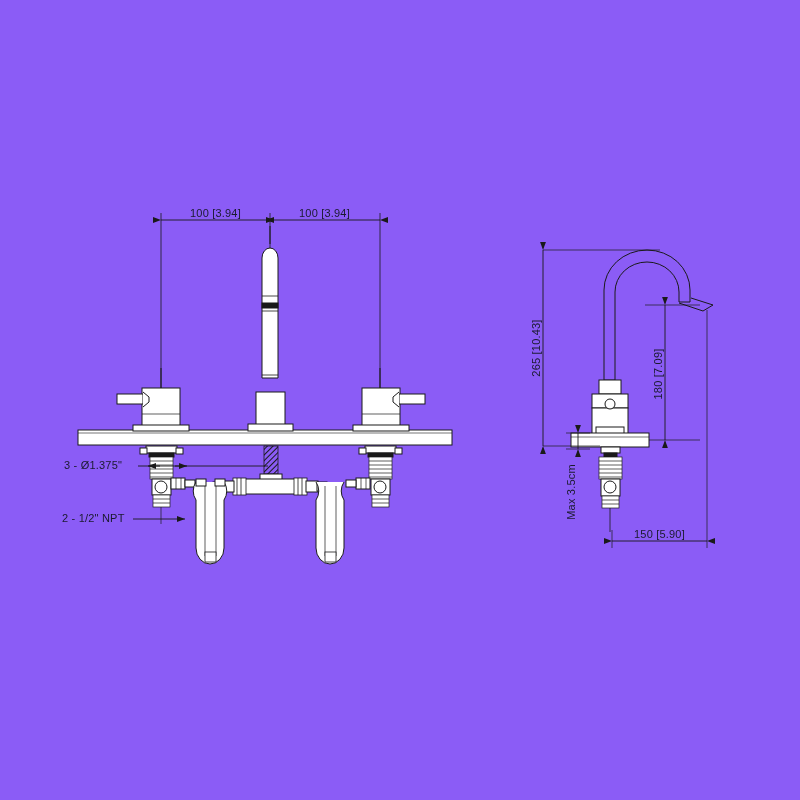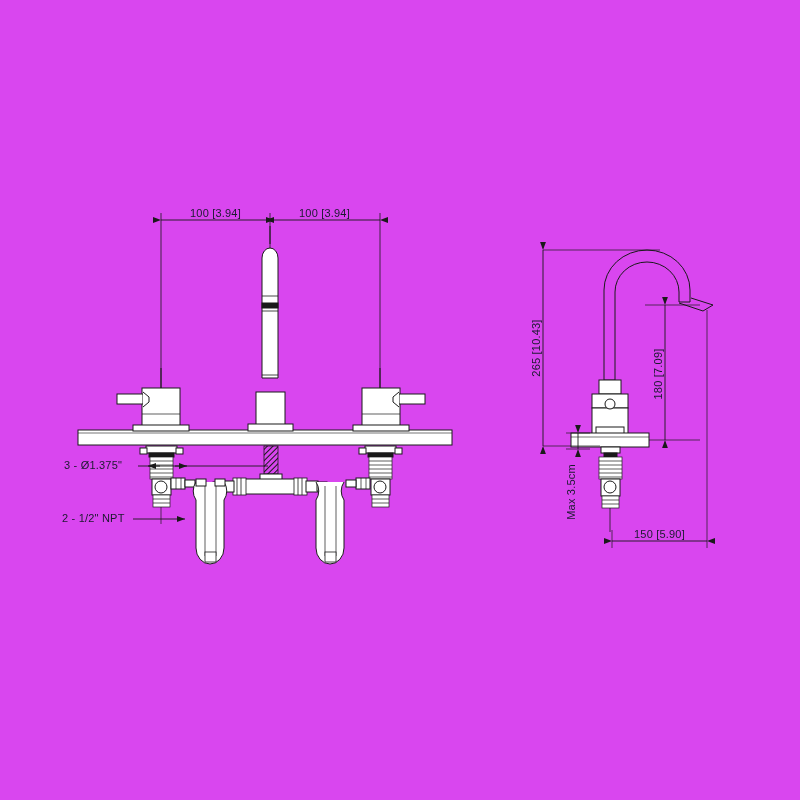--- a/index.html
+++ b/index.html
@@ -1,18 +1,18 @@
 <!DOCTYPE html>
 <html><head>
 <meta charset="utf-8">
 <title>Faucet Technical Drawing</title>
 <style>
   html,body{margin:0;padding:0;background:#ffffff;}
   body{width:800px;height:800px;font-family:"Liberation Sans",sans-serif;}
-  #stage{position:relative;width:800px;height:800px;background:#d946ef;overflow:hidden;}
+  #stage{position:relative;width:800px;height:800px;background:#8b5cf6;overflow:hidden;}
   svg{display:block;}
   .dimtext{font-family:"Liberation Sans",sans-serif;font-size:11px;fill:#1a1a2e;letter-spacing:0.2px;}
 </style>
 </head>
 <body>
 
 <div id="stage">
 <svg width="800" height="800" viewBox="0 0 800 800">
 
   <defs>

